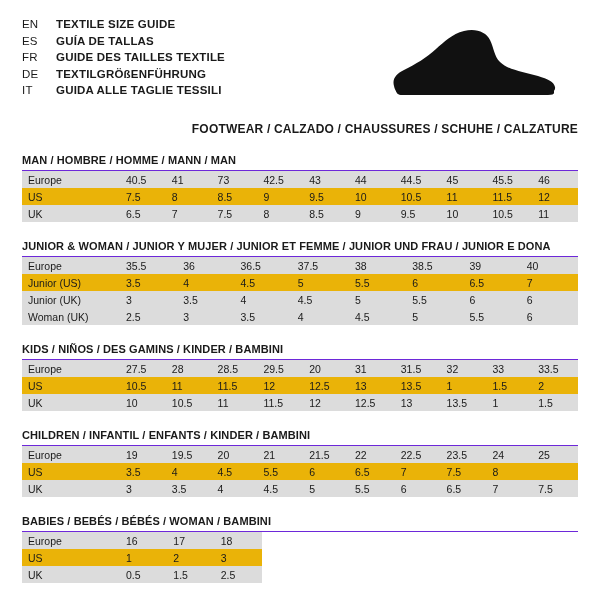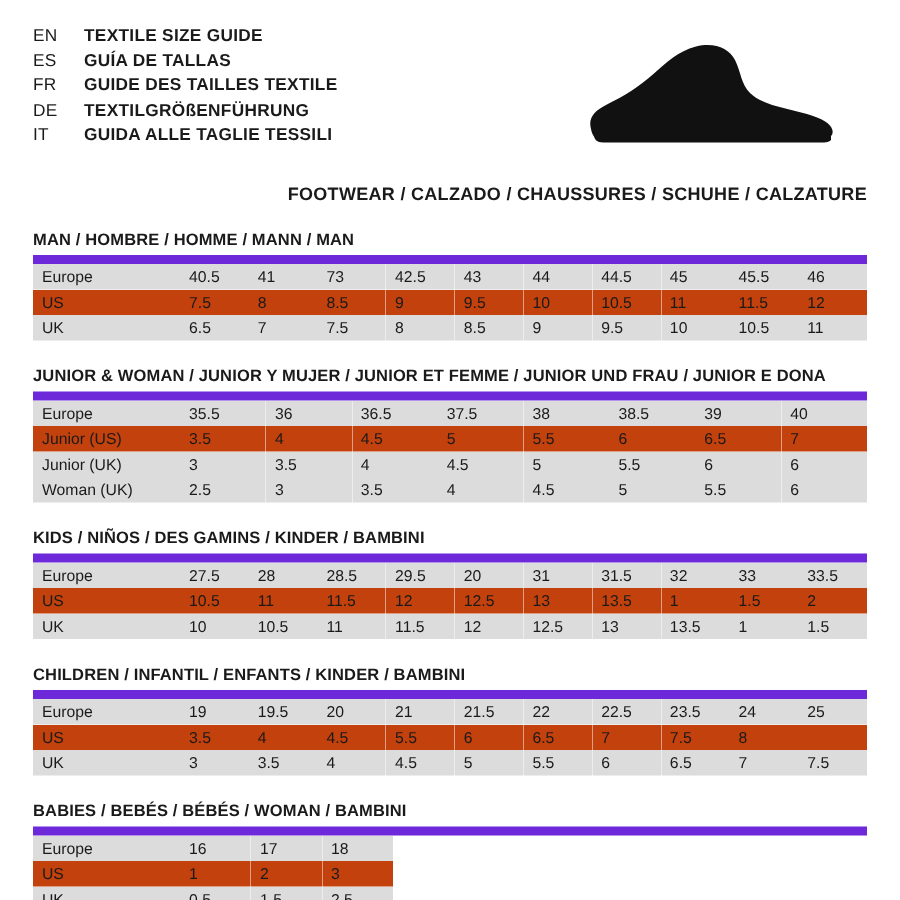--- a/index.html
+++ b/index.html
@@ -65,40 +65,40 @@
 
   
   .section {
     margin-top: 18px;
   }
   .section-title {
     font-size: 11px;
     font-weight: bold;
     letter-spacing: 0.1px;
     padding-bottom: 4px;
-    border-bottom: 6px solid #6d28d9;
+    border-bottom: 1px solid #6d28d9;
     margin-bottom: 0;
   }
   table.size-table {
     border-collapse: collapse;
     width: 100%;
     table-layout: fixed;
   }
   table.size-table td {
     font-size: 10.5px;
     line-height: 12px;
     height: 17px;
     padding: 0 0 0 6px;
     vertical-align: middle;
     color: #1a1a1a;
     white-space: nowrap;
     overflow: hidden;
   }
   tr.row-shaded td { background: #dcdcdc; }
-  tr.row-plain td { background: #c2410c; }
+  tr.row-plain td { background: #eab308; }
   td.label-cell { width: 92px; }
   .section.babies table.size-table { width: 240px; }
 </style>
 </head>
 <body>
 
 <div class="page">
 
   <div class="header">
     <table class="lang-table">

